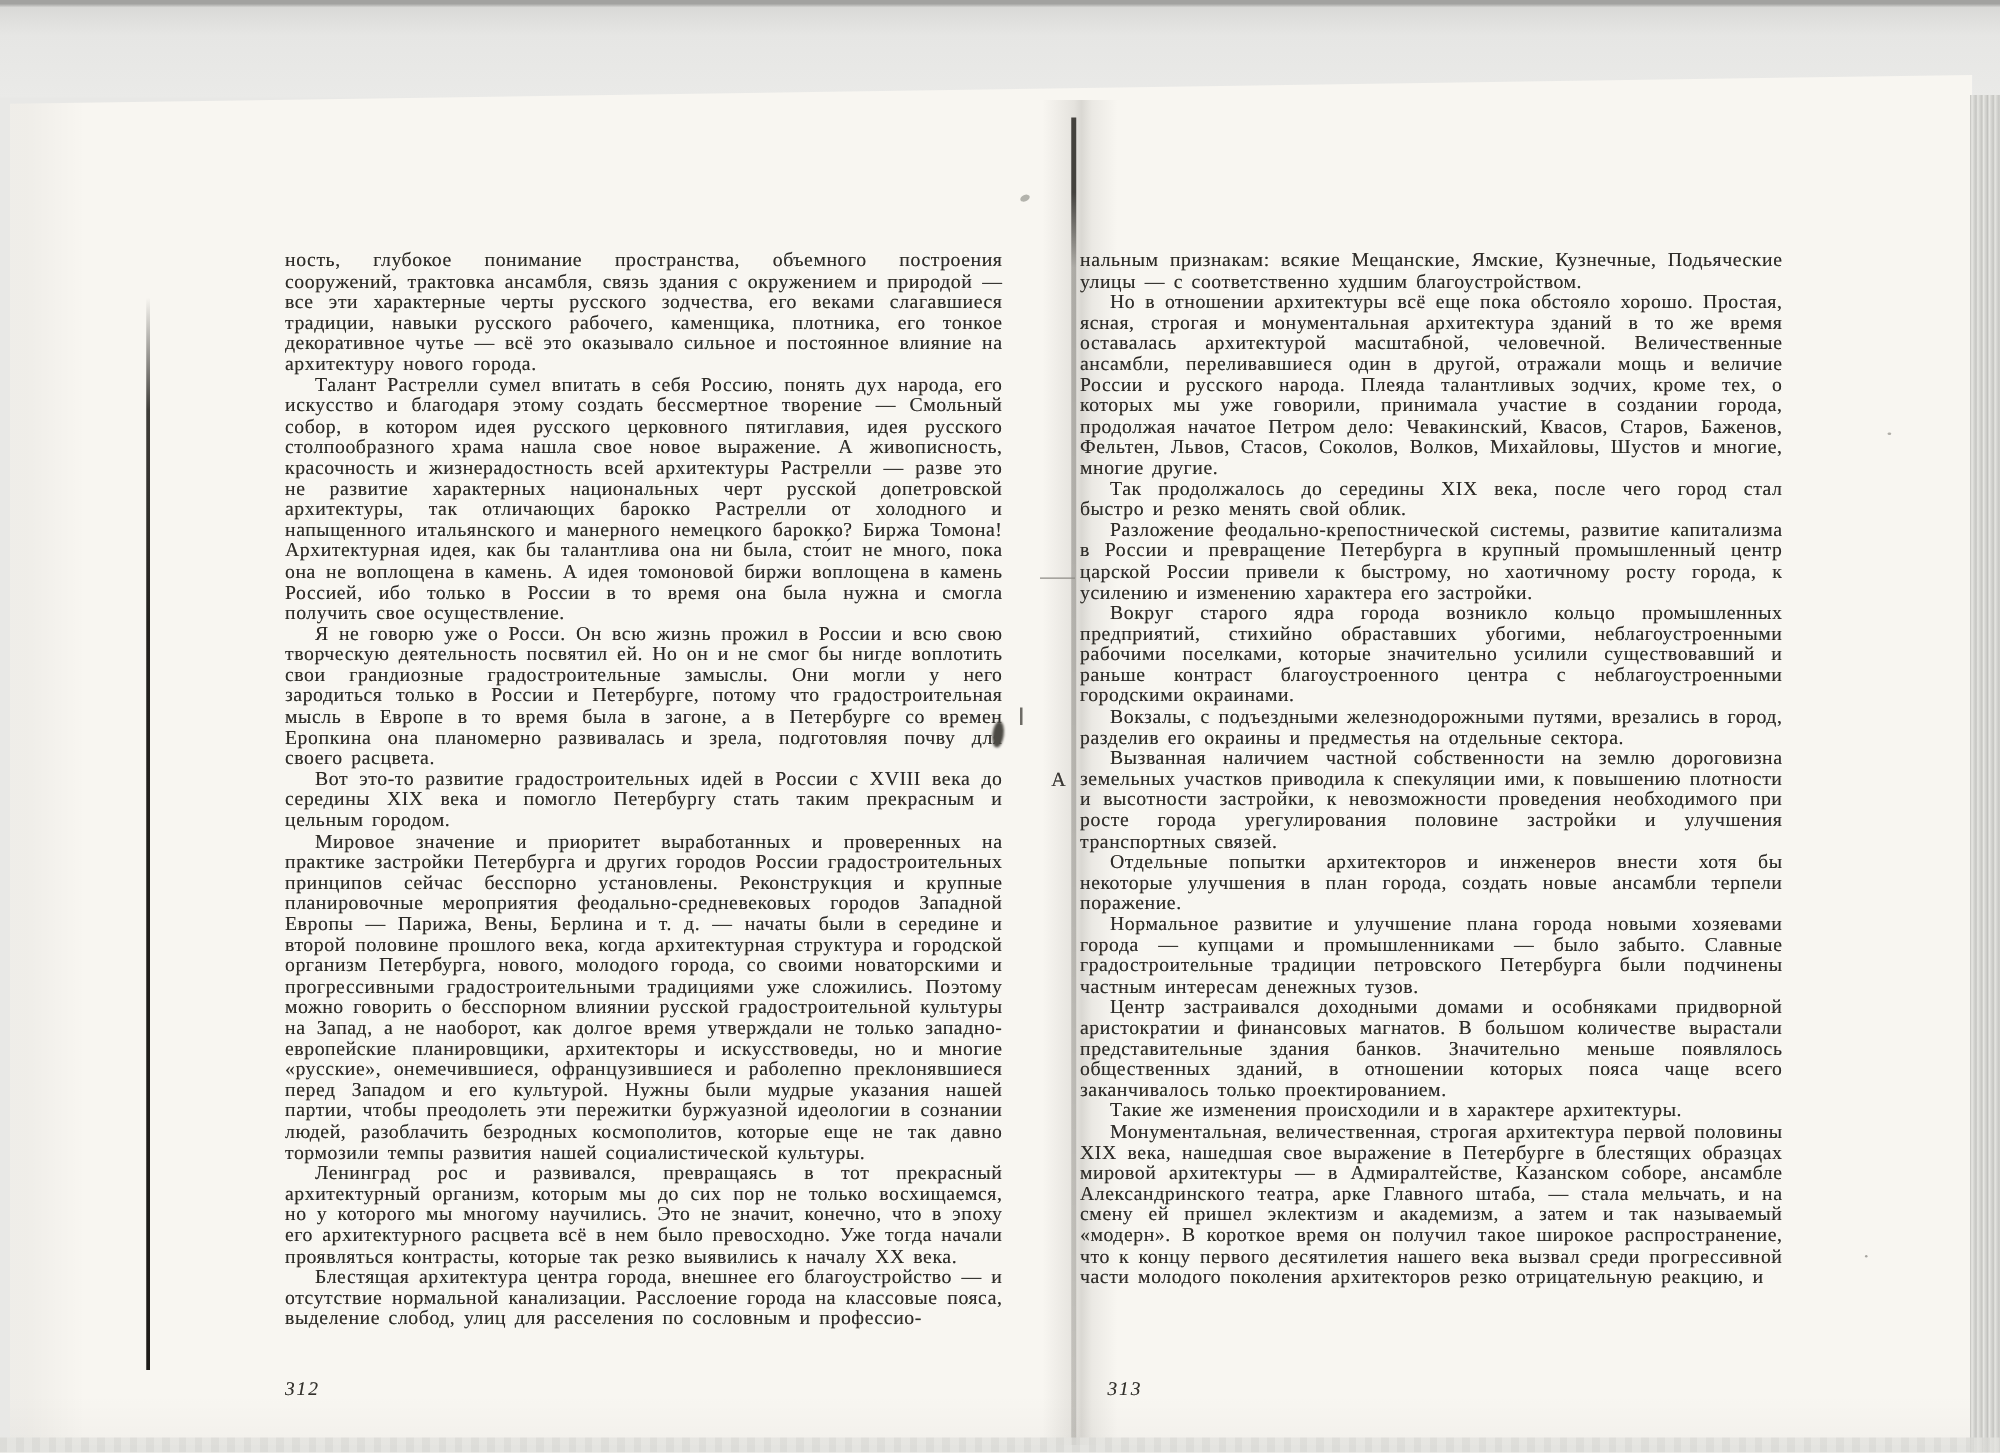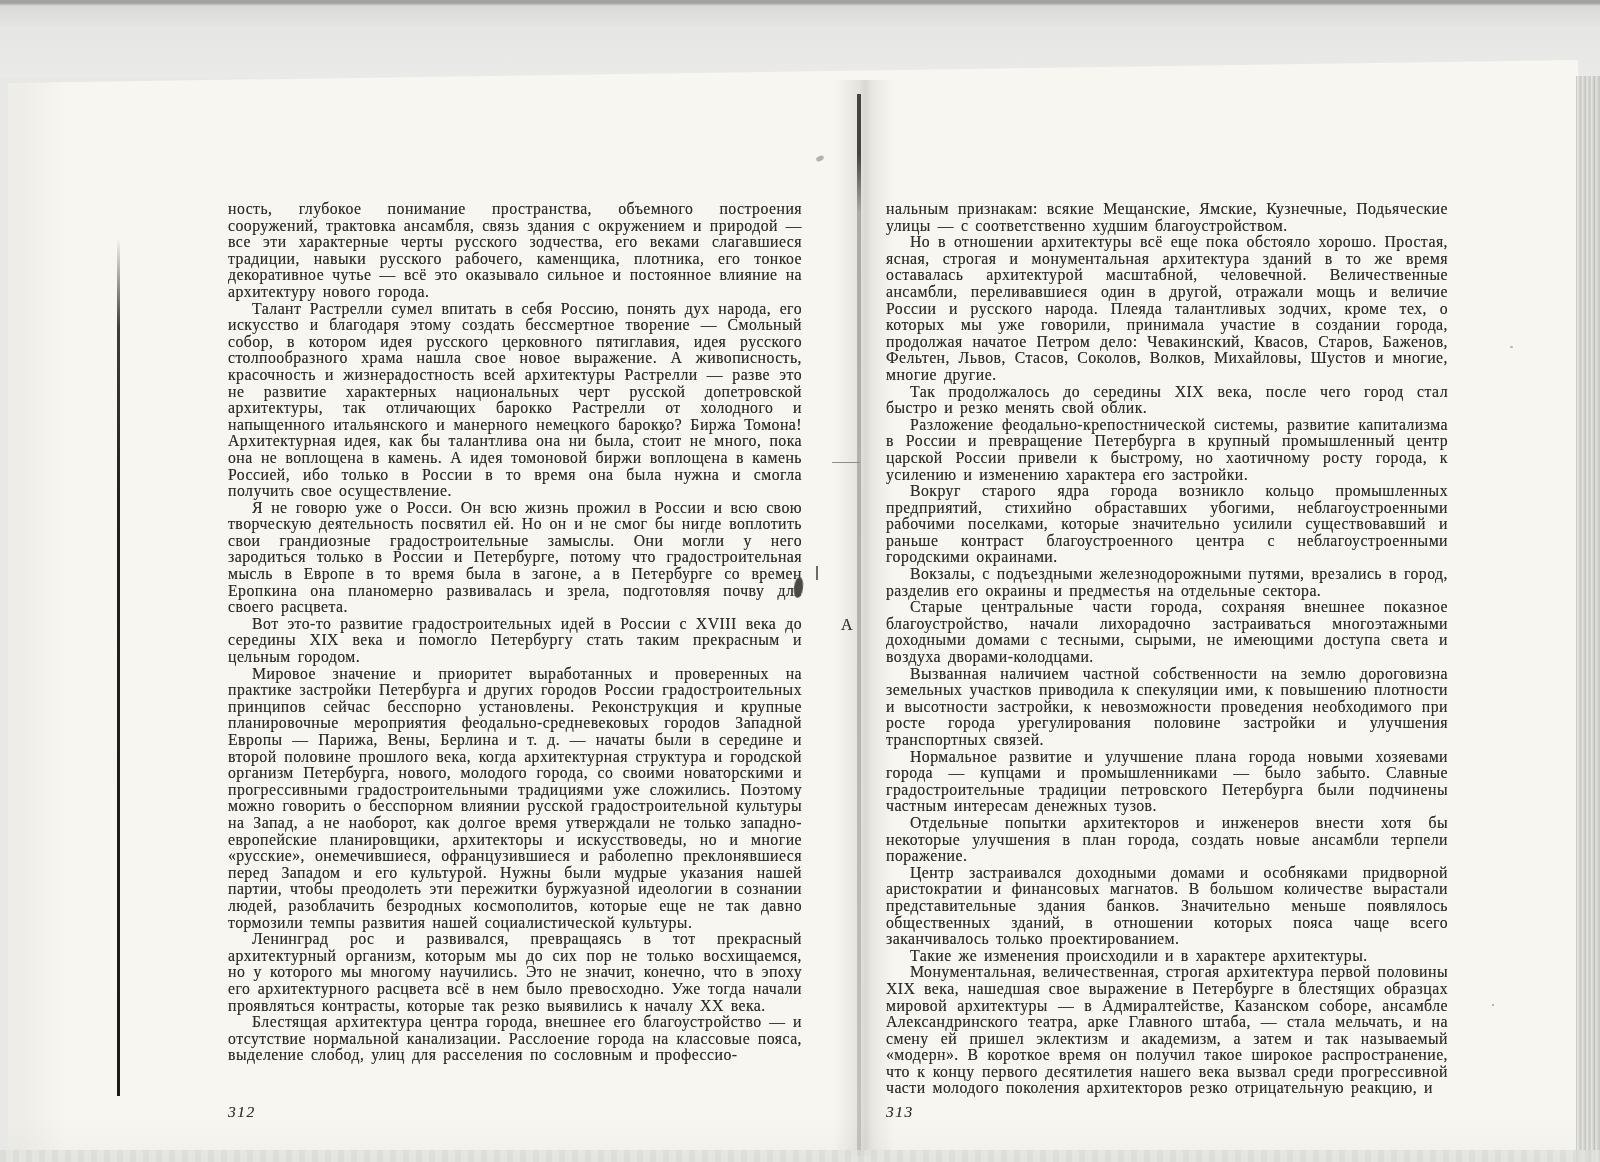--- a/index.html
+++ b/index.html
@@ -54,21 +54,21 @@
   
   .text-col{
     position:absolute;top:97px;width:574px;
     text-align:justify;color:#2e2c28;
     font-size:15.8px;line-height:16.6px;
     letter-spacing:0.45px;word-spacing:2.5px;
     text-shadow:0 0 0.45px rgba(46,44,40,0.55);
     hyphens:auto;-webkit-hyphens:auto;
   }
   .text-col.left{left:220px;}
-  .text-col.right{left:878px;width:562px;}
+  .text-col.right{left:856px;width:562px;}
   .para{margin:0;text-indent:24px;}
   .para.noindent{text-indent:0;margin-top:44px;}
   .pageno{
     position:absolute;top:1043px;font-style:italic;font-size:15.5px;
     color:#33312c;letter-spacing:1.5px;
     text-shadow:0 0 0.4px rgba(46,44,40,0.5);
   }
   .pageno.left{left:220px;text-align:center;}
   .pageno.right{left:878px;width:562px;}
   
@@ -112,24 +112,23 @@
       <p class="para">Блестящая архитектура центра города, внешнее его благоустройство — и отсутствие нормальной канализации. Расслоение города на классовые пояса, выделение слобод, улиц для расселения по сословным и профессио-</p>
     </div>
 
   <div class="text-col right" lang="ru">
       <p class="para noindent">нальным признакам: всякие Мещанские, Ямские, Кузнечные, Подьяческие улицы — с соответственно худшим благоустройством.</p>
       <p class="para">Но в отношении архитектуры всё еще пока обстояло хорошо. Простая, ясная, строгая и монументальная архитектура зданий в то же время оставалась архитектурой масштабной, человечной. Величественные ансамбли, переливавшиеся один в другой, отражали мощь и величие России и русского народа. Плеяда талантливых зодчих, кроме тех, о которых мы уже говорили, принимала участие в создании города, продолжая начатое Петром дело: Чевакинский, Квасов, Старов, Баженов, Фельтен, Львов, Стасов, Соколов, Волков, Михайловы, Шустов и многие, многие другие.</p>
       <p class="para">Так продолжалось до середины XIX века, после чего город стал быстро и резко менять свой облик.</p>
       <p class="para">Разложение феодально-крепостнической системы, развитие капитализма в России и превращение Петербурга в крупный промышленный центр царской России привели к быстрому, но хаотичному росту города, к усилению и изменению характера его застройки.</p>
       <p class="para">Вокруг старого ядра города возникло кольцо промышленных предприятий, стихийно обраставших убогими, неблагоустроенными рабочими поселками, которые значительно усилили существовавший и раньше контраст благоустроенного центра с неблагоустроенными городскими окраинами.</p>
       <p class="para">Вокзалы, с подъездными железнодорожными путями, врезались в город, разделив его окраины и предместья на отдельные сектора.</p>
-      <p class="para">Старые центральные части города, сохраняя внешнее показное благоустройство, начали лихорадочно застраиваться многоэтажными доходными домами с тесными, сырыми, не имеющими доступа света и воздуха дворами-колодцами.</p>
       <p class="para">Вызванная наличием частной собственности на землю дороговизна земельных участков приводила к спекуляции ими, к повышению плотности и высотности застройки, к невозможности проведения необходимого при росте города урегулирования половине застройки и улучшения транспортных связей.</p>
+      <p class="para">Отдельные попытки архитекторов и инженеров внести хотя бы некоторые улучшения в план города, создать новые ансамбли терпели поражение.</p>
       <p class="para">Нормальное развитие и улучшение плана города новыми хозяевами города — купцами и промышленниками — было забыто. Славные градостроительные традиции петровского Петербурга были подчинены частным интересам денежных тузов.</p>
-      <p class="para">Отдельные попытки архитекторов и инженеров внести хотя бы некоторые улучшения в план города, создать новые ансамбли терпели поражение.</p>
       <p class="para">Центр застраивался доходными домами и особняками придворной аристократии и финансовых магнатов. В большом количестве вырастали представительные здания банков. Значительно меньше появлялось общественных зданий, в отношении которых пояса чаще всего заканчивалось только проектированием.</p>
       <p class="para">Такие же изменения происходили и в характере архитектуры.</p>
       <p class="para">Монументальная, величественная, строгая архитектура первой половины XIX века, нашедшая свое выражение в Петербурге в блестящих образцах мировой архитектуры — в Адмиралтействе, Казанском соборе, ансамбле Александринского театра, арке Главного штаба, — стала мельчать, и на смену ей пришел эклектизм и академизм, а затем и так называемый «модерн». В короткое время он получил такое широкое распространение, что к концу первого десятилетия нашего века вызвал среди прогрессивной части молодого поколения архитекторов резко отрицательную реакцию, и</p>
     </div>
 
   <div class="pageno left">312</div>
 
   <div class="pageno right">313</div>
 
   <div class="stray-letter">А</div>

